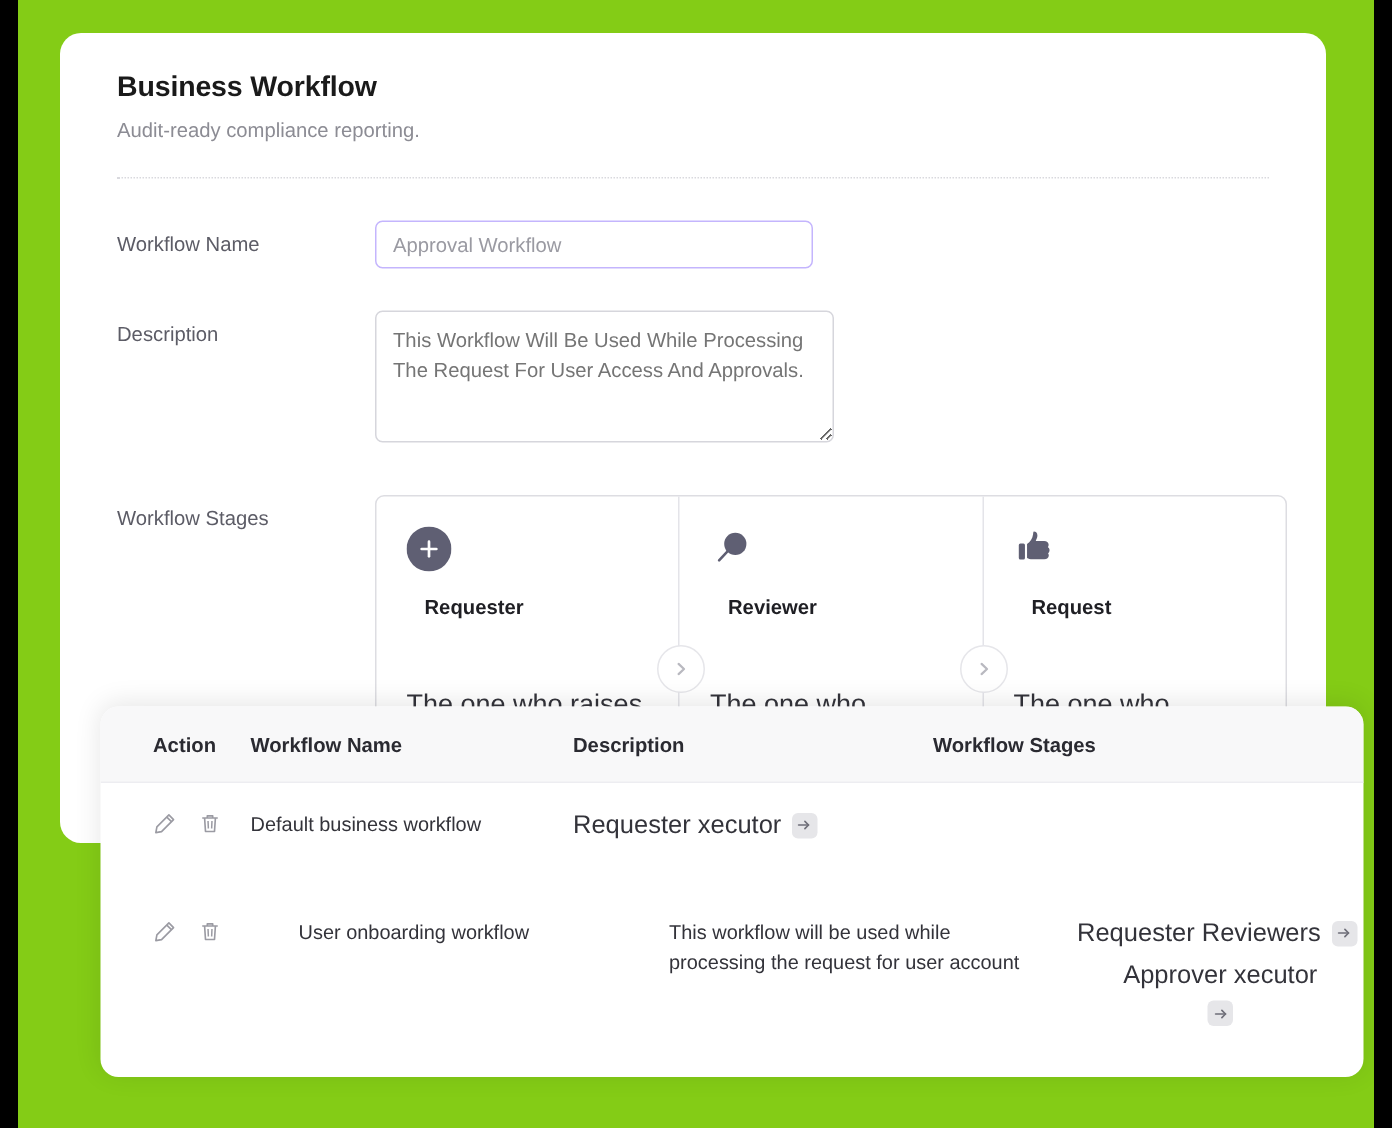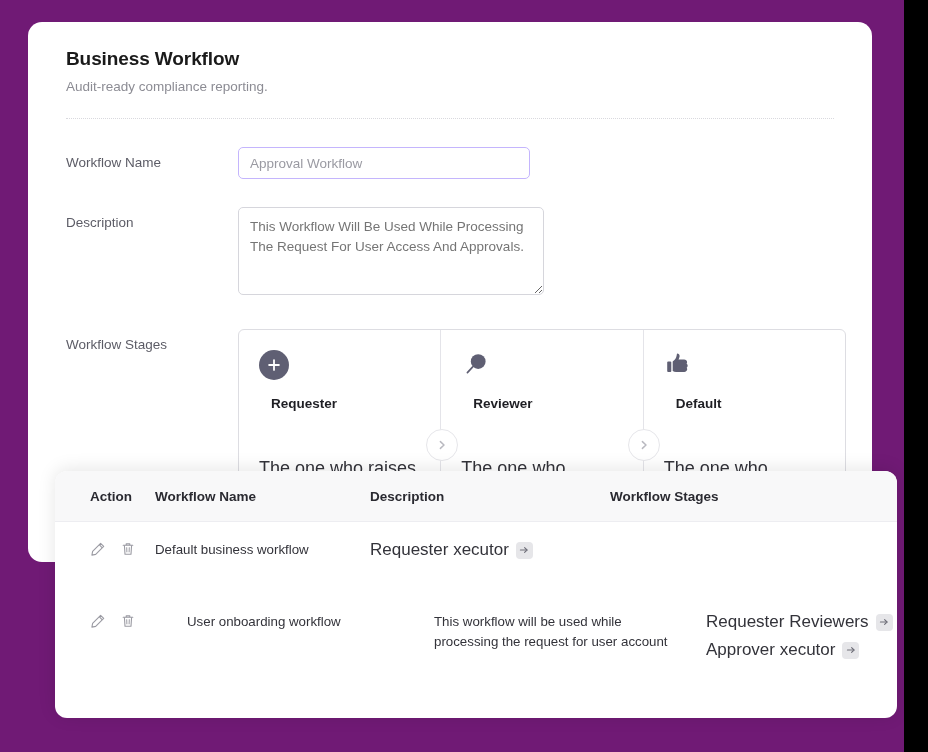--- a/index.html
+++ b/index.html
@@ -11,23 +11,23 @@
     height: 752px;
     background: #000000;
     font-family: "Liberation Sans", sans-serif;
     overflow: hidden;
     position: relative;
   }
 
   
   #app-frame {
     position: absolute;
-    left: 0; top: 0;
+    left: 12px; top: 0;
     width: 904px; height: 752px;
-    background: #701a75;
+    background: #84cc16;
   }
 
   
   #main-panel {
     position: absolute;
     left: 28px;
     top: 22px;
     width: 844px;
     height: 540px;
     background: #ffffff;
@@ -297,21 +297,21 @@
               <div class="stage-desc">The one who xecutor the request, weighs its pros and cons, and offers</div>
             </div>
 
             <div class="stage-card">
               <span class="stage-icon">
                 <svg width="30" height="30" viewBox="0 0 30 30">
                   <path d="M13.2 3.4c1.5 0 2.4 1.1 2.4 2.6 0 1.3-.6 2.4-1.1 3.6h5.6c1.7 0 3 1.1 3 2.6 0 .6-.2 1.1-.5 1.6 .7 .4 1.1 1.1 1.1 2 0 .8-.4 1.5-1 2 .3 .4 .5 .9 .5 1.5 0 1.5-1.3 2.6-3 2.6h-8.1c-1.3 0-2.4-.3-3.4-.9V11.6c2.1-1.4 3.6-3.6 4-6.3 .1-1.1 .3-1.9 .5-1.9z" fill="#5f5f73"></path>
                   <rect x="3.2" y="11.4" width="4.1" height="10.6" rx="1" fill="#5f5f73"></rect>
                 </svg>
               </span>
-              <div class="stage-title">Default</div>
+              <div class="stage-title">Request</div>
               <div class="stage-desc">The one who possesses the authority to finalize an</div>
             </div>
 
             <div class="stage-connector" style="left:202px;">
               <svg width="12" height="12" viewBox="0 0 12 12">
                 <polyline points="4.4,2.6 8,6 4.4,9.4" fill="none" stroke="#b9b9c0" stroke-width="1.5" stroke-linecap="round" stroke-linejoin="round"></polyline>
               </svg>
             </div>
             <div class="stage-connector" style="left:404px;">
               <svg width="12" height="12" viewBox="0 0 12 12">
@@ -394,21 +394,21 @@
       <div class="td col-stages">
         <div class="stage-chip-line">
           <span>Requester Reviewers</span>
           <span class="arrow-badge">
             <svg width="10" height="10" viewBox="0 0 10 10">
               <line x1="1.4" y1="5" x2="8" y2="5" stroke="#6e6e78" stroke-width="1.1" stroke-linecap="round"></line>
               <polyline points="5.6,2.6 8,5 5.6,7.4" fill="none" stroke="#6e6e78" stroke-width="1.1" stroke-linecap="round" stroke-linejoin="round"></polyline>
             </svg>
           </span>
         </div>
-        <div class="stage-chip-line" style="margin-top:7px;">
+        <div class="stage-chip-line" style="margin-top:7px;flex-direction:column;">
           <span>Approver xecutor</span>
           <span class="arrow-badge">
             <svg width="10" height="10" viewBox="0 0 10 10">
               <line x1="1.4" y1="5" x2="8" y2="5" stroke="#6e6e78" stroke-width="1.1" stroke-linecap="round"></line>
               <polyline points="5.6,2.6 8,5 5.6,7.4" fill="none" stroke="#6e6e78" stroke-width="1.1" stroke-linecap="round" stroke-linejoin="round"></polyline>
             </svg>
           </span>
         </div>
       </div>
     </div>

